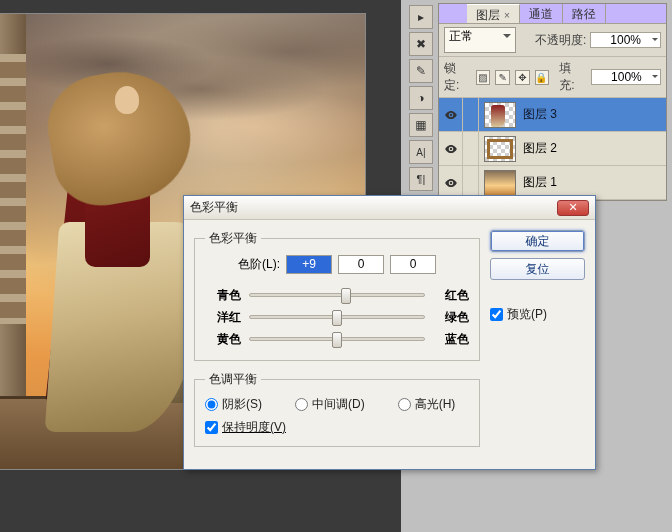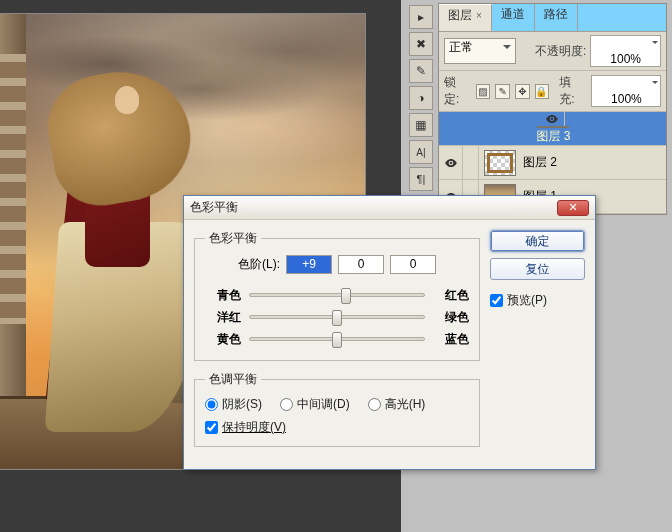--- a/index.html
+++ b/index.html
@@ -34,37 +34,37 @@
   .skirt{position:absolute;left:22px;top:150px;width:145px;height:210px;background:linear-gradient(170deg,#e8d9b0 0%,#c9b280 45%,#8e7645 100%);border-radius:10px 30px 60px 10px/10px 30px 120px 10px;transform:skewX(-4deg);}
   .cape{position:absolute;left:28px;top:80px;width:55px;height:260px;background:linear-gradient(180deg,#7c1717,#3d0a0a);border-radius:0 0 40px 20px;transform:skewX(-6deg);}
   .gargoyle{position:absolute;left:140px;bottom:66px;width:70px;height:60px;background:radial-gradient(circle at 40% 40%,#8e7a55,#5d4c30);border-radius:40% 45% 30% 30%;}
 
   
   .tool-col { position: absolute; left: 408px; top: 2px; width: 26px; }
   .tool-col .ticon { width: 24px; height: 24px; margin: 3px 1px; background: #d8d2c6; border: 1px solid #9a948a; display:flex;align-items:center;justify-content:center;color:#333;font-size:12px;}
 
   
   .layers-panel { position: absolute; left: 438px; top: 3px; width: 229px; background: #dedace; border: 1px solid #8f8b80; }
-  .panel-tabs { display:flex; border-bottom:1px solid #a59f93; background:#7dd3fc; height:28px; }
+  .panel-tabs { display:flex; border-bottom:1px solid #a59f93; background:#c4b5fd; height:20px;padding-left:28px; }
   .panel-tabs .tab { padding: 2px 9px; border-right:1px solid #a59f93; color:#333; cursor:default;}
   .panel-tabs .tab.active { background:#e8e4d8; border-top:1px solid #fff;}
   .panel-tabs .tab .x{margin-left:4px;color:#666;font-size:10px;}
   .opts-row { display:flex; align-items:center; gap:4px; padding:3px 5px; border-bottom:1px solid #bfb9ad;}
   .sel { height:26px; border:1px solid #9d978b; background:#fbf8ef; padding:0 16px 0 4px; position:relative; min-width:72px;}
   .sel::after{content:"";position:absolute;right:4px;top:6px;border:4px solid transparent;border-top-color:#555;}
   .lbl{color:#333;}
   .lbl.dim{color:#404040;}
-  .pct-box{border:1px solid #a8a296;background:#fff;padding:0 19px;height:32px;display:flex;align-items:flex-end;position:relative;min-width:42px;}
+  .pct-box{border:1px solid #a8a296;background:#fff;padding:0 19px;height:16px;display:flex;align-items:flex-start;position:relative;min-width:42px;}
   .pct-box::after{content:"";position:absolute;right:2px;top:5px;border:3px solid transparent;border-top-color:#555;}
   .lock-row{display:flex;align-items:center;gap:5px;padding:3px 5px;border-bottom:1px solid #bfb9ad;}
   .mini-ico{width:15px;height:15px;border:1px solid #9c968a;background:#f6f2e6;display:flex;align-items:center;justify-content:center;font-size:10px;color:#444;}
 
   .layer-list{}
   .layer-row{display:flex;align-items:center;height:34px;border-bottom:1px solid #c3bdb0;background:#e2decf;}
-  .layer-row.selected{background:#4d85d0;color:#fef9c3;flex-direction:column;}
+  .layer-row.selected{background:#4d85d0;color:#0f172a;}
   .eye-cell{width:24px;display:flex;align-items:center;justify-content:center;border-right:1px solid #c3bdb0;height:100%;}
   .eye-cell svg{width:14px;height:14px;}
   .link-cell{width:16px;border-right:1px solid #c3bdb0;height:100%;}
   .thumb{width:32px;height:26px;margin:0 5px;border:1px solid #7a756b;background:#fff;position:relative;overflow:hidden;}
   .checker{position:absolute;inset:0;background:
     conic-gradient(#cfcfcf 25%,#fff 0 50%,#cfcfcf 0 75%,#fff 0);
     background-size:8px 8px;}
   .thumb .fig{position:absolute;left:6px;top:2px;width:14px;height:22px;background:linear-gradient(#8a2020,#d9c79a);border-radius:3px 3px 6px 2px;}
   .thumb .frame{position:absolute;inset:2px;border:3px solid #9c6e34;}
   .thumb .sky2{position:absolute;inset:0;background:linear-gradient(#86705a,#f7cd87 60%,#c98a42);}
@@ -85,21 +85,21 @@
   fieldset.grp legend{padding:0 4px;color:#222;}
 
   .level-row{display:flex;align-items:center;justify-content:center;gap:6px;margin-bottom:10px;}
   .nbox{width:46px;height:19px;border:1px solid #9f9b90;background:#fff;text-align:center;padding:1px 0;}
   .nbox.hl{background:#2f6bd8;color:#fff;}
 
   .srow{display:grid;grid-template-columns:36px 1fr 36px;align-items:center;gap:8px;height:22px;font-weight:bold;}
   .slider{position:relative;height:4px;background:#ddd9cf;border:1px solid #b2ada2;border-radius:2px;}
   .slider .handle{position:absolute;top:-6px;width:10px;height:16px;background:linear-gradient(#fbfbfb,#d6d2c8);border:1px solid #8f8b80;border-radius:2px;transform:translateX(-50%);}
 
-  .tone-row{display:flex;gap:18px;align-items:center;flex-wrap:wrap;}
+  .tone-row{display:flex;gap:33px;align-items:center;flex-wrap:wrap;}
   .tone-row label,.chk-row label{display:flex;align-items:center;gap:4px;color:#222;}
   input[type=radio],input[type=checkbox]{margin:0;}
 
   .btn{height:22px;border:1px solid #8e9bb7;background:linear-gradient(#fdfdfd,#e7ecf6);border-radius:3px;color:#163a7a;display:flex;align-items:center;justify-content:center;cursor:default;}
   .btn.primary{box-shadow:0 0 0 1px #5b82c6 inset,0 0 3px #7da3e2;}
   .chk-row{display:flex;align-items:center;gap:4px;margin-top:2px;}
 
   .ralign{text-align:right;}
   .lalign{text-align:right;}
 </style>
@@ -269,21 +269,21 @@
         </div>
       </fieldset>
     </div>
     <div class="dlg-right">
       <div class="btn primary">
           <span>确定</span>
         </div>
       <div class="btn">
           <span>复位</span>
         </div>
-      <div class="chk-row" style="margin-top:6px;">
+      <div class="chk-row" style="margin-top:20px;">
         <label>
             <input type="checkbox" checked="" style="">
             <span>预览(P)</span>
           </label>
       </div>
     </div>
   </div>
 </div>
 
 </body></html>

